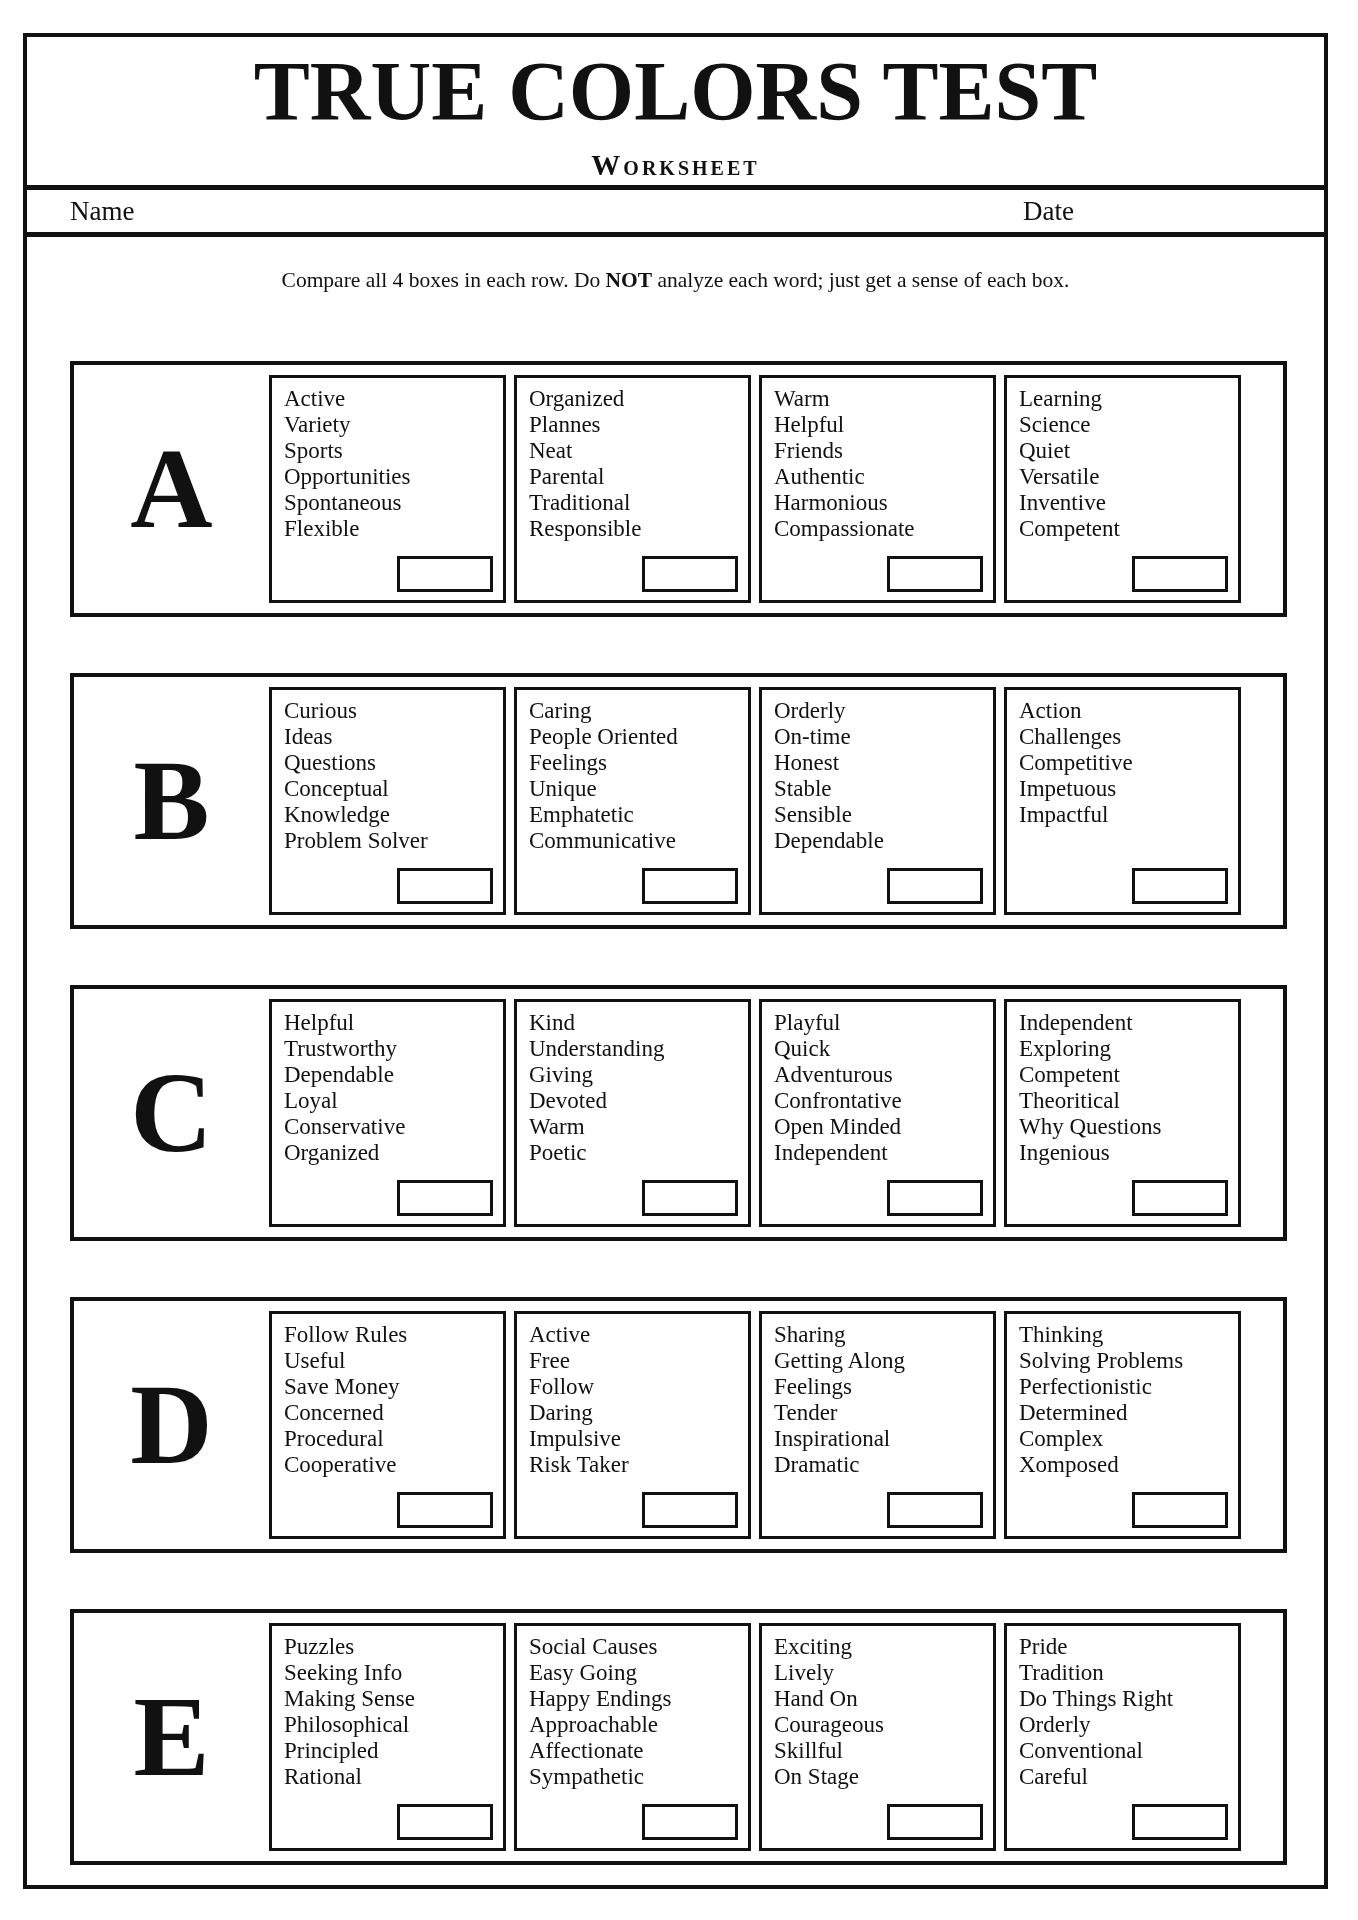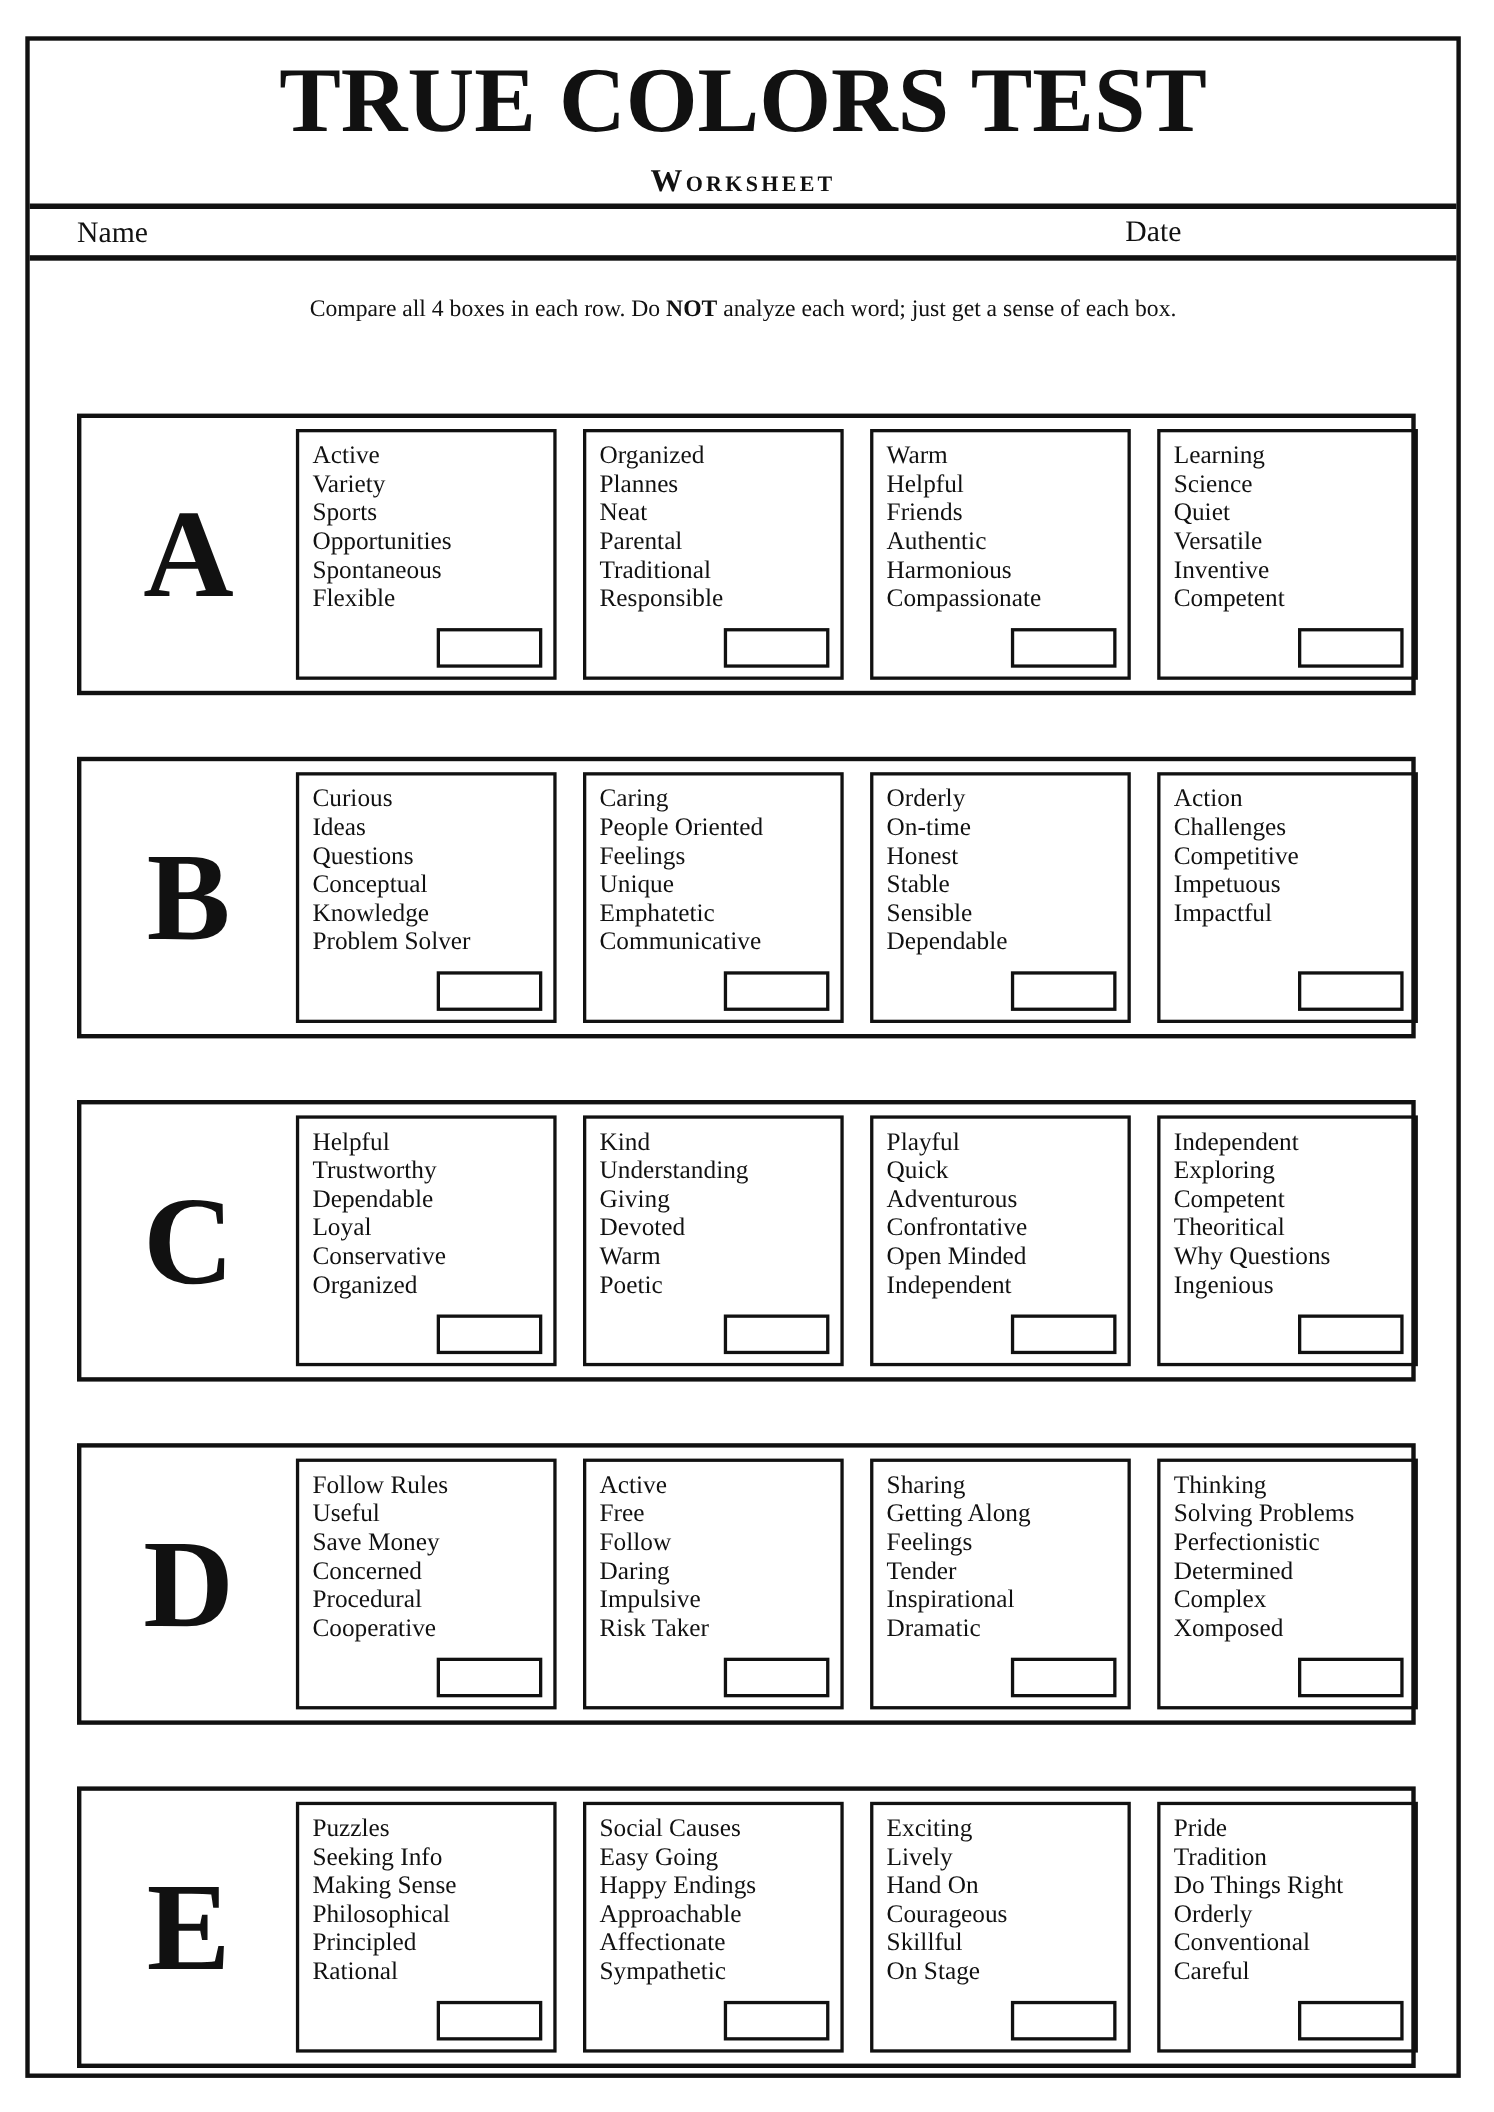--- a/index.html
+++ b/index.html
@@ -28,38 +28,38 @@
     border-top:5px solid #111; border-bottom:5px solid #111;
     display:flex; align-items:center; font-size:27px;
   }
   .name-label { margin-left:43px; }
   .date-label { position:absolute; left:996px; top:50%; transform:translateY(-50%); }
   .fillarea { position:absolute; top:4px; bottom:4px; }
   .fillarea.name { left:135px; width:790px; }
   .fillarea.date { left:1030px; right:16px; }
   
   .instructions {
-    height:139px; box-sizing:border-box; padding-top:26px;
+    height:124px; box-sizing:border-box; padding-top:26px;
     text-align:center; font-size:21.5px; line-height:1.6;
   }
   .instructions p { margin:0; }
   .instructions .b { font-weight:700; }
   
   .row {
     margin-left:43px; width:1217px; height:256px; box-sizing:border-box;
     border:4px solid #111; margin-bottom:56px; display:flex; background:#fff;
   }
   .lettercol {
     width:195px; flex:0 0 195px; display:flex;
     align-items:center; justify-content:center;
   }
   .letter { font-size:114px; font-weight:700; line-height:1; }
   .box {
     position:relative; flex:0 0 237px; width:237px; height:228px;
-    margin-top:10px; margin-right:24px; box-sizing:border-box;
+    margin-top:10px; margin-right:8px; box-sizing:border-box;
     border:3px solid #111; padding:8px 6px 0 12px;
     font-size:23px; line-height:26px;
   }
   .box:last-child { margin-right:0; }
   .word { white-space:nowrap; }
   .score {
     position:absolute; right:10px; bottom:8px; width:96px; height:36px;
     box-sizing:border-box; border:3px solid #111; background:#fff;
   }
 </style>

